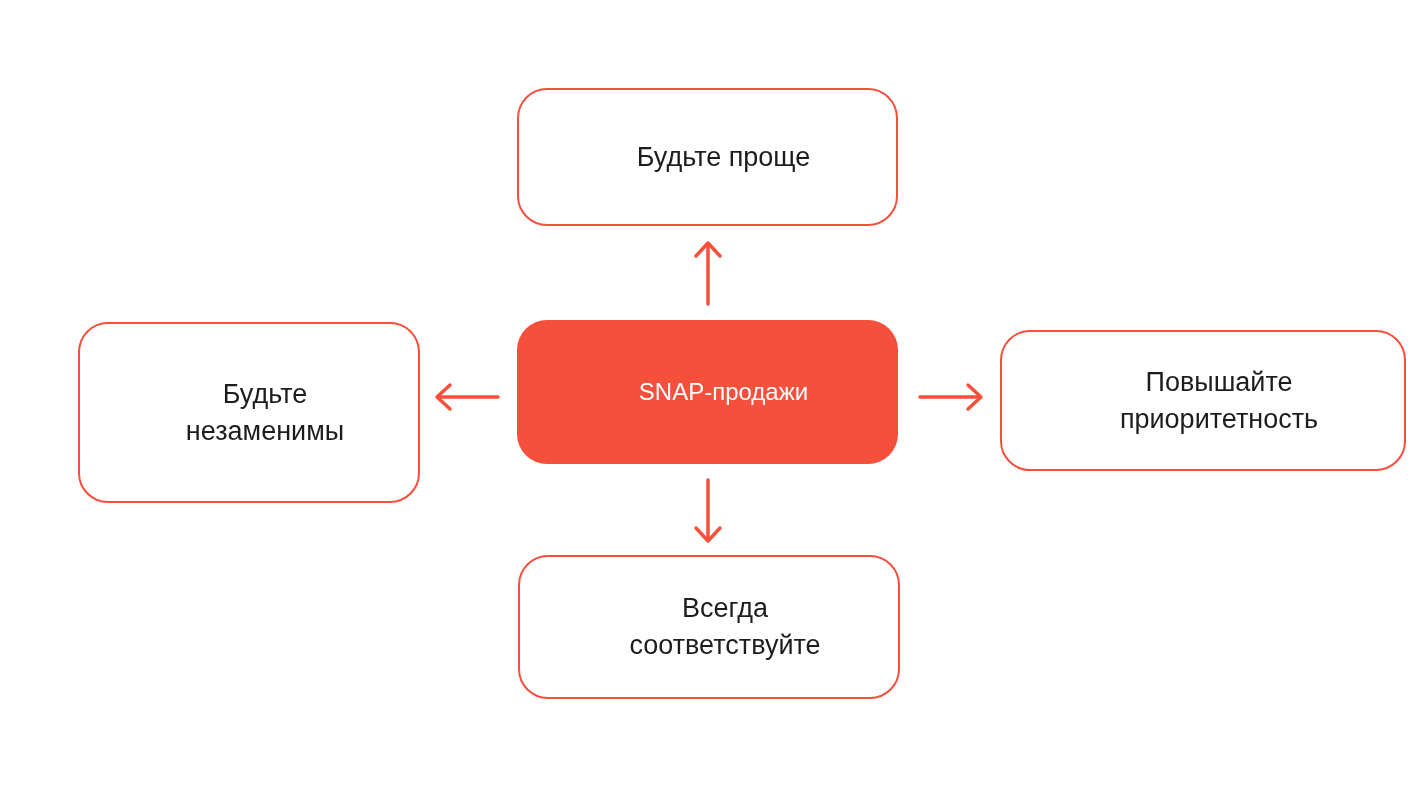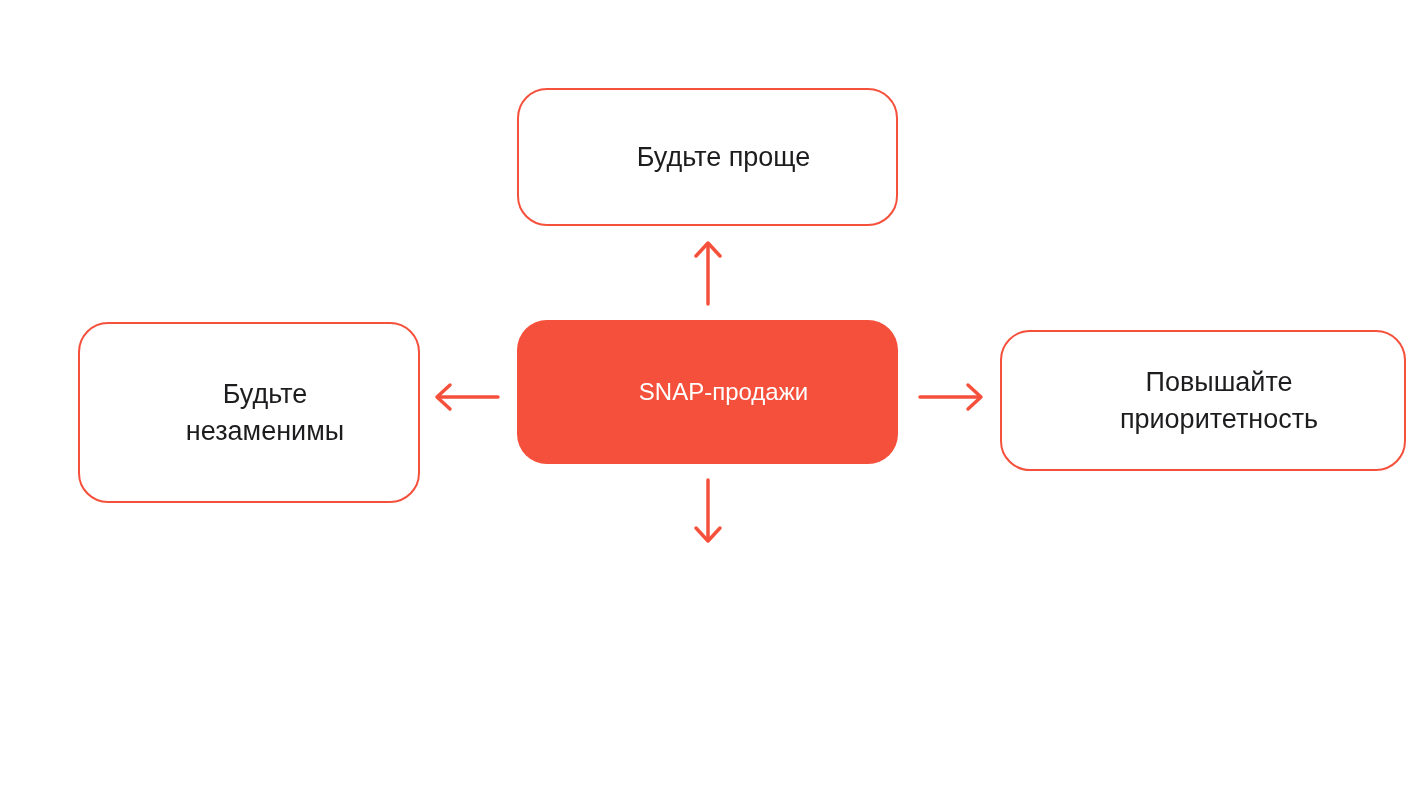--- a/index.html
+++ b/index.html
@@ -91,20 +91,24 @@
 
   <div class="node filled node-center">
     <span class="label">SNAP-продажи</span>
   </div>
 
   <div class="node outline node-right">
     <span class="label">Повышайте
 приоритетность</span>
   </div>
 
+  <div class="node outline node-bottom">
+    <span class="label">Всегда
+соответствуйте</span>
+  </div>
 
   <span class="arrow arrow-up">
     <svg viewBox="0 0 40 72" aria-hidden="true">
       <path d="M20 66 L20 6"></path>
       <path d="M8 18 L20 5 L32 18"></path>
     </svg>
   </span>
 
   <span class="arrow arrow-down">
     <svg viewBox="0 0 40 72" aria-hidden="true">

